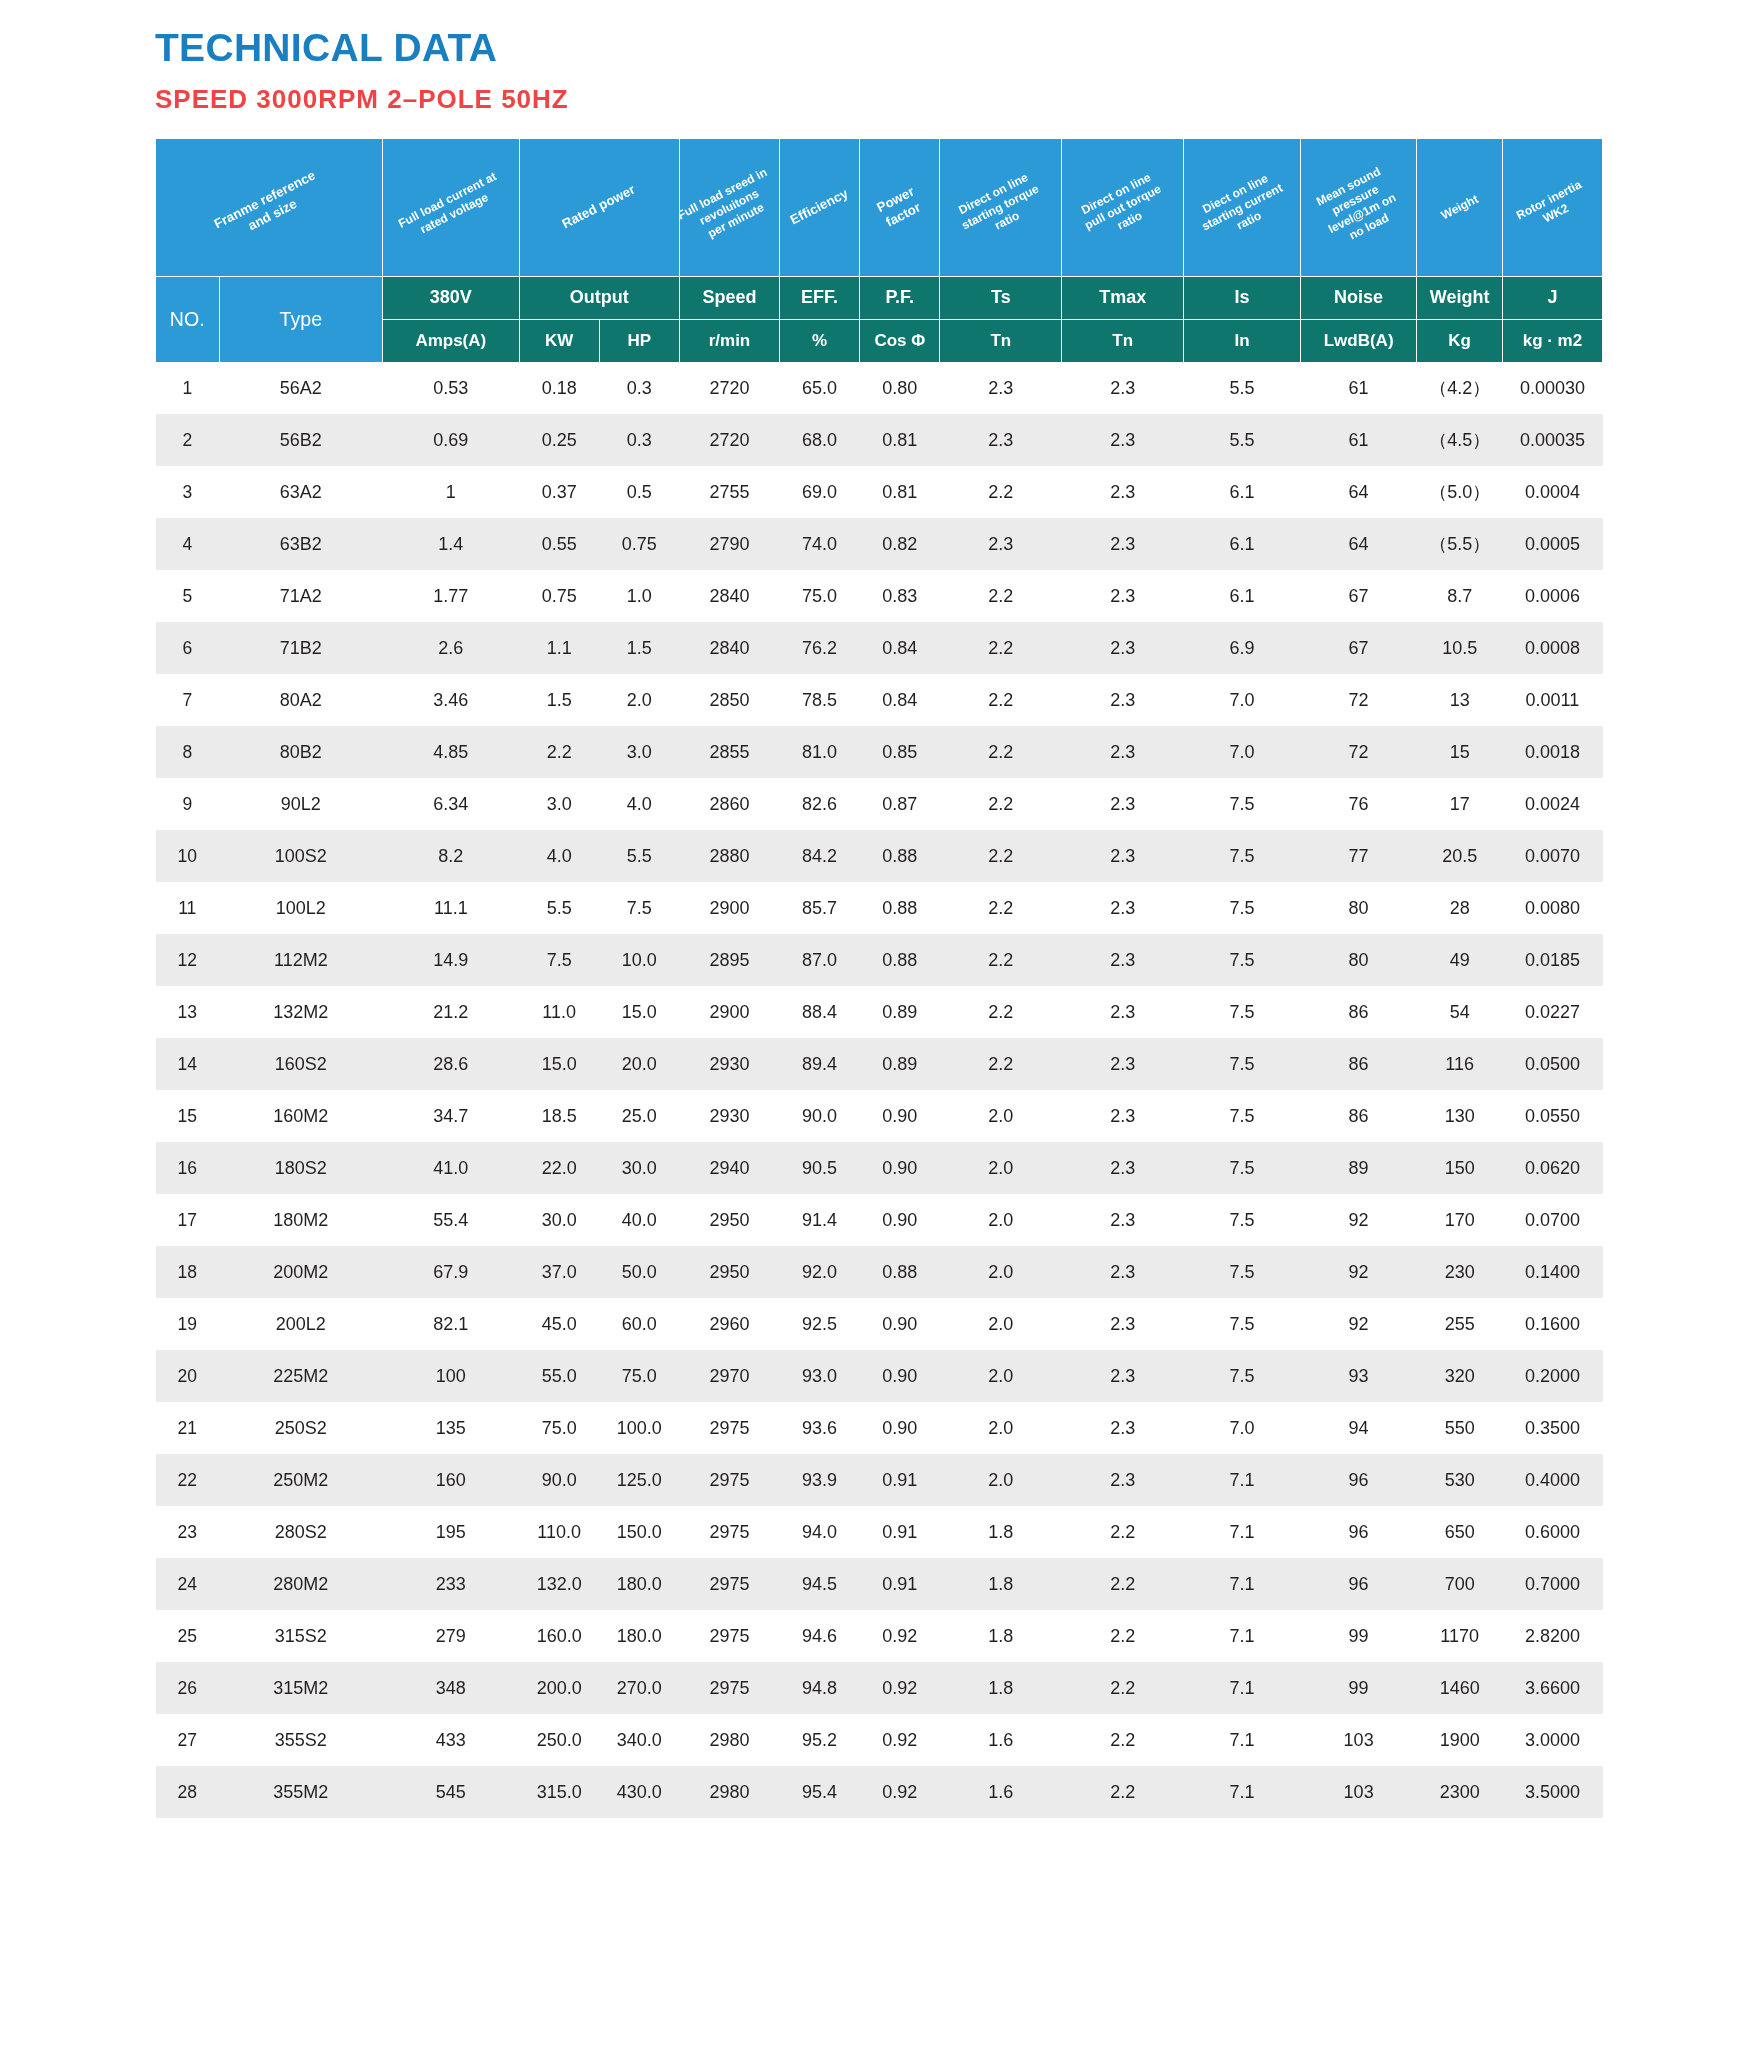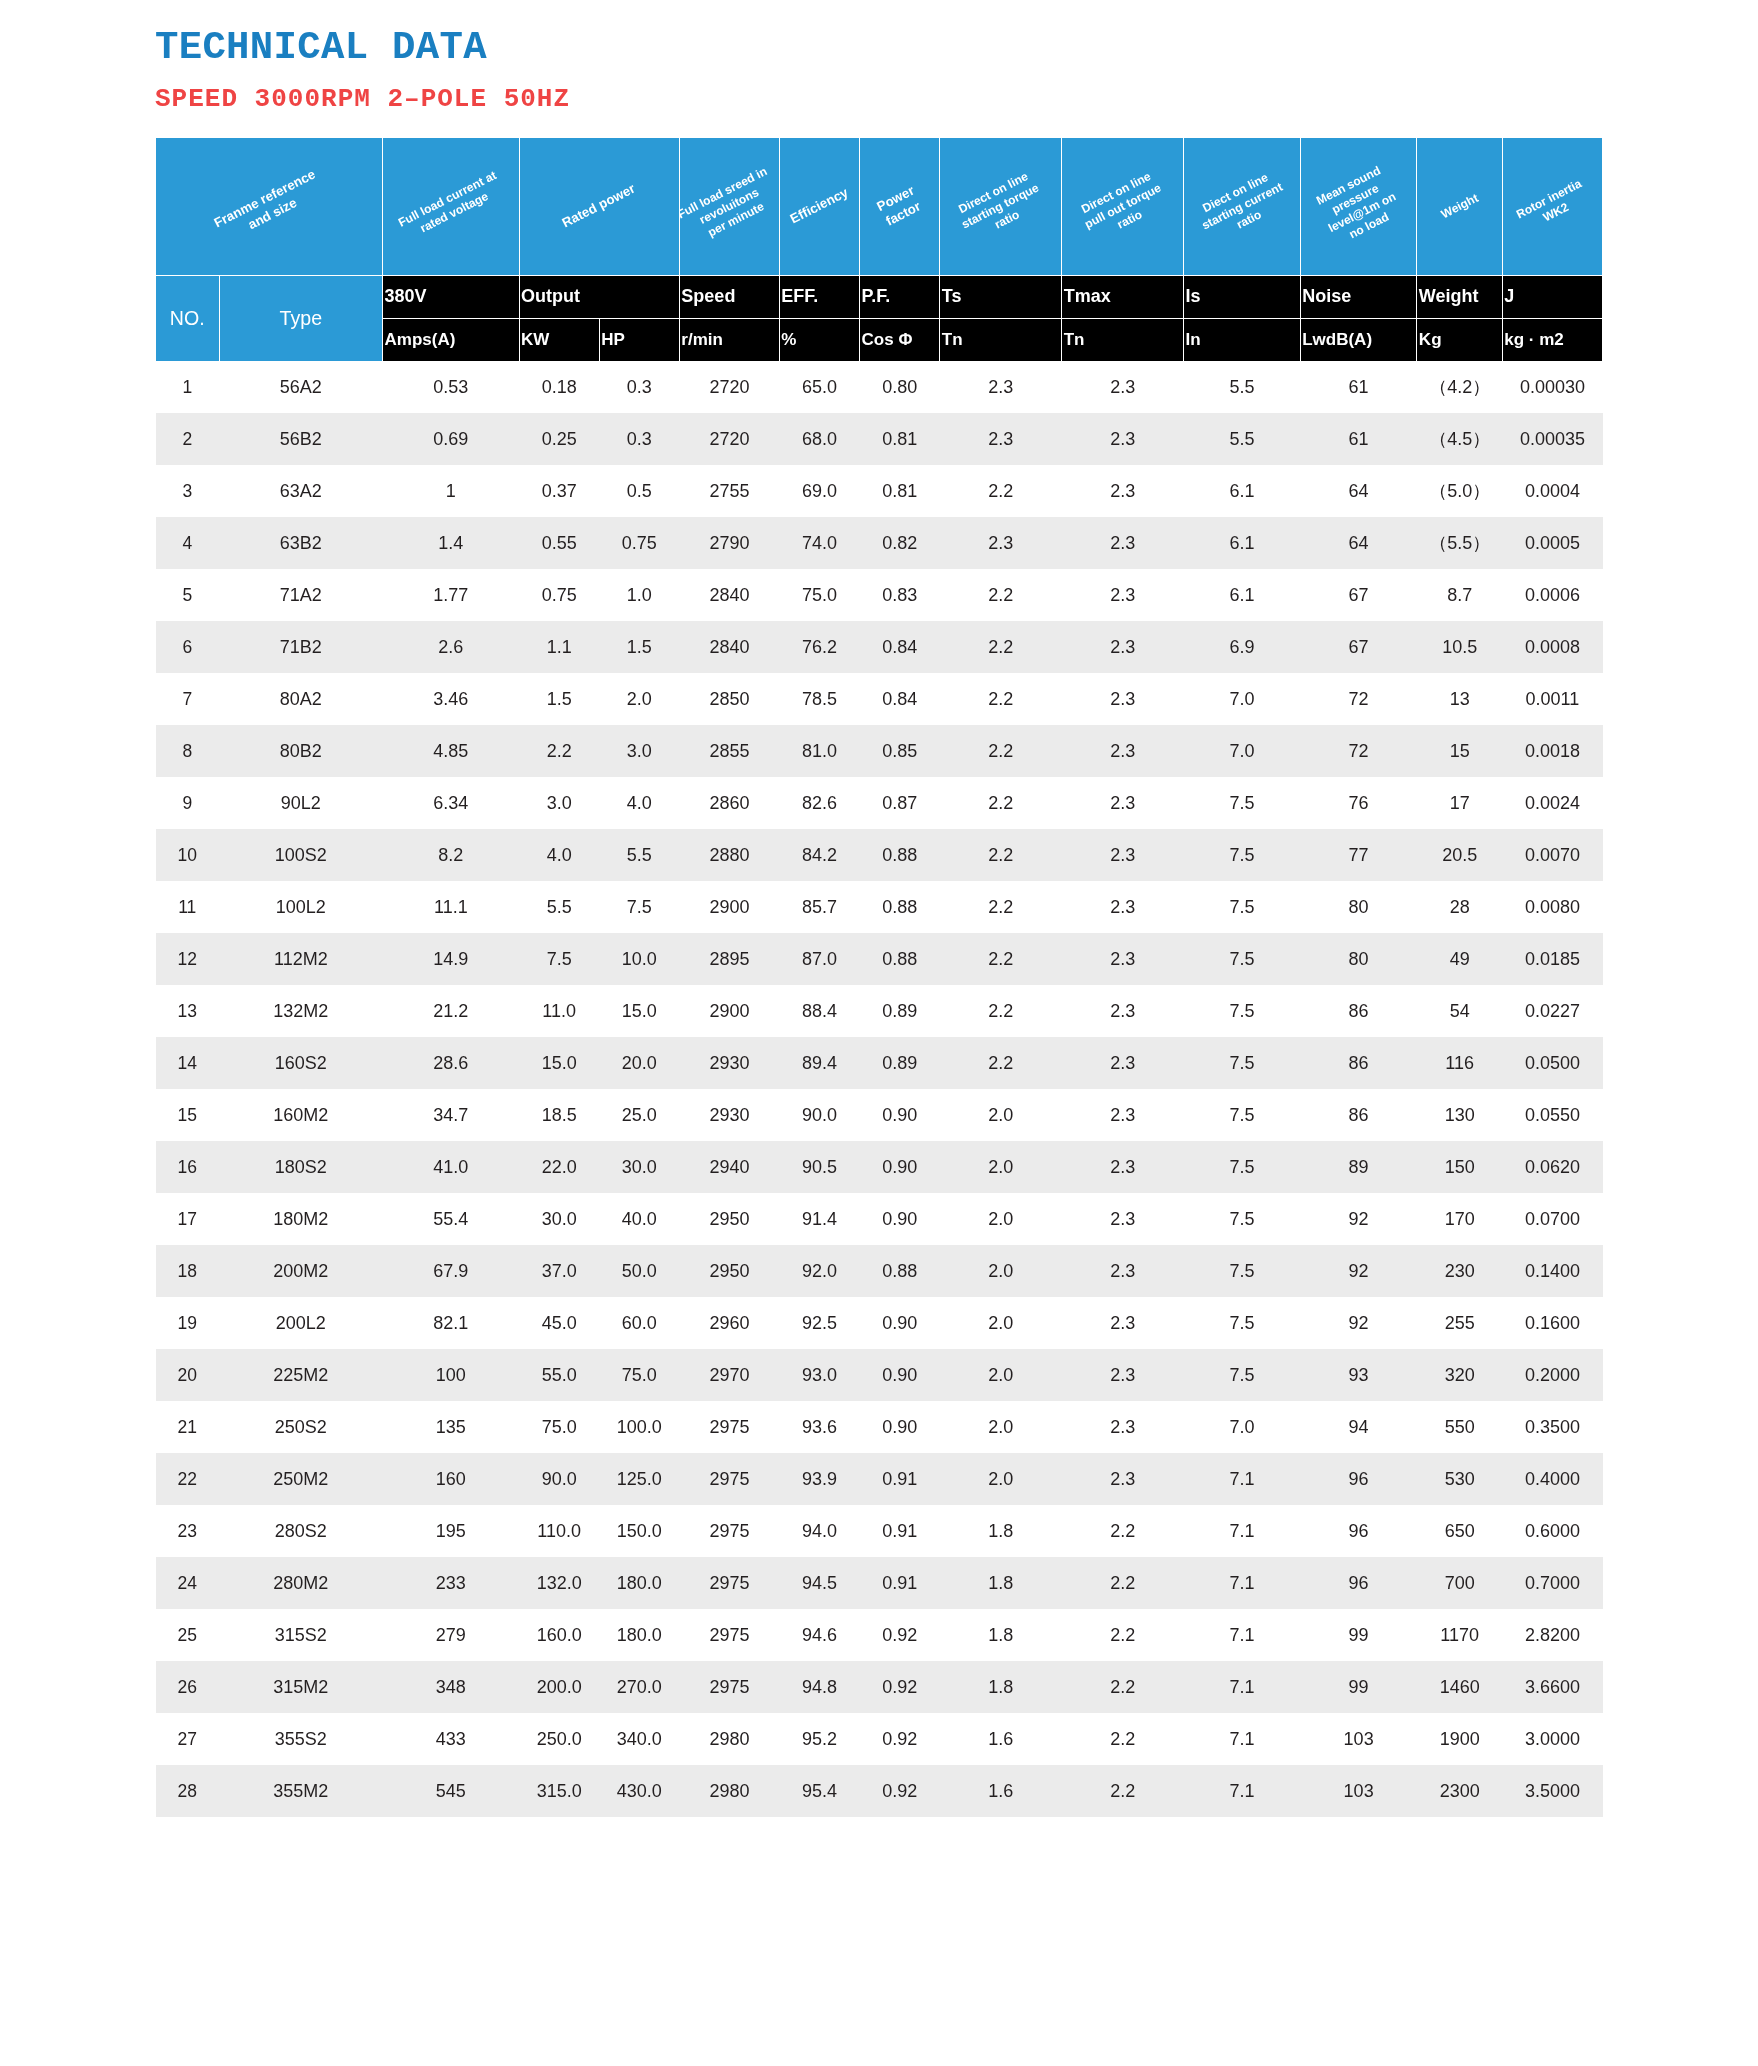--- a/index.html
+++ b/index.html
@@ -10,21 +10,20 @@
   }
   .page {
     width: 1758px;
     min-height: 2066px;
     position: relative;
     padding: 28px 0 0 0;
     background: #ffffff;
   }
   .title-block {
     padding-left: 155px;
-    font-family: Liberation Mono, monospace;
   }
   .main-title {
     font-size: 39px;
     font-weight: bold;
     color: #1a7fc1;
     letter-spacing: 0.3px;
     margin: 0 0 15.4px 0;
     line-height: 1.05;
   }
   .sub-title {
@@ -79,25 +78,26 @@
     font-size: 13.3px;
     font-weight: bold;
     line-height: 1.25;
     text-align: center;
     white-space: nowrap;
   }
   .rot.small { font-size: 12px; }
 
   
   .hdr-2 td, .hdr-3 td {
-    background: #000000;
+    background: #0f766e;
     border: 0.7px solid #ffffff;
     color: #ffffff;
     font-size: 18px;
     font-weight: bold;
+    text-align: center;
     height: 43px;
     padding: 0 1.4px;
   }
   td.span-v {
     background: #2b9ad6;
     border: 0.7px solid #ffffff;
     color: #ffffff;
     font-size: 19.6px;
     font-weight: normal;
     text-align: center;

